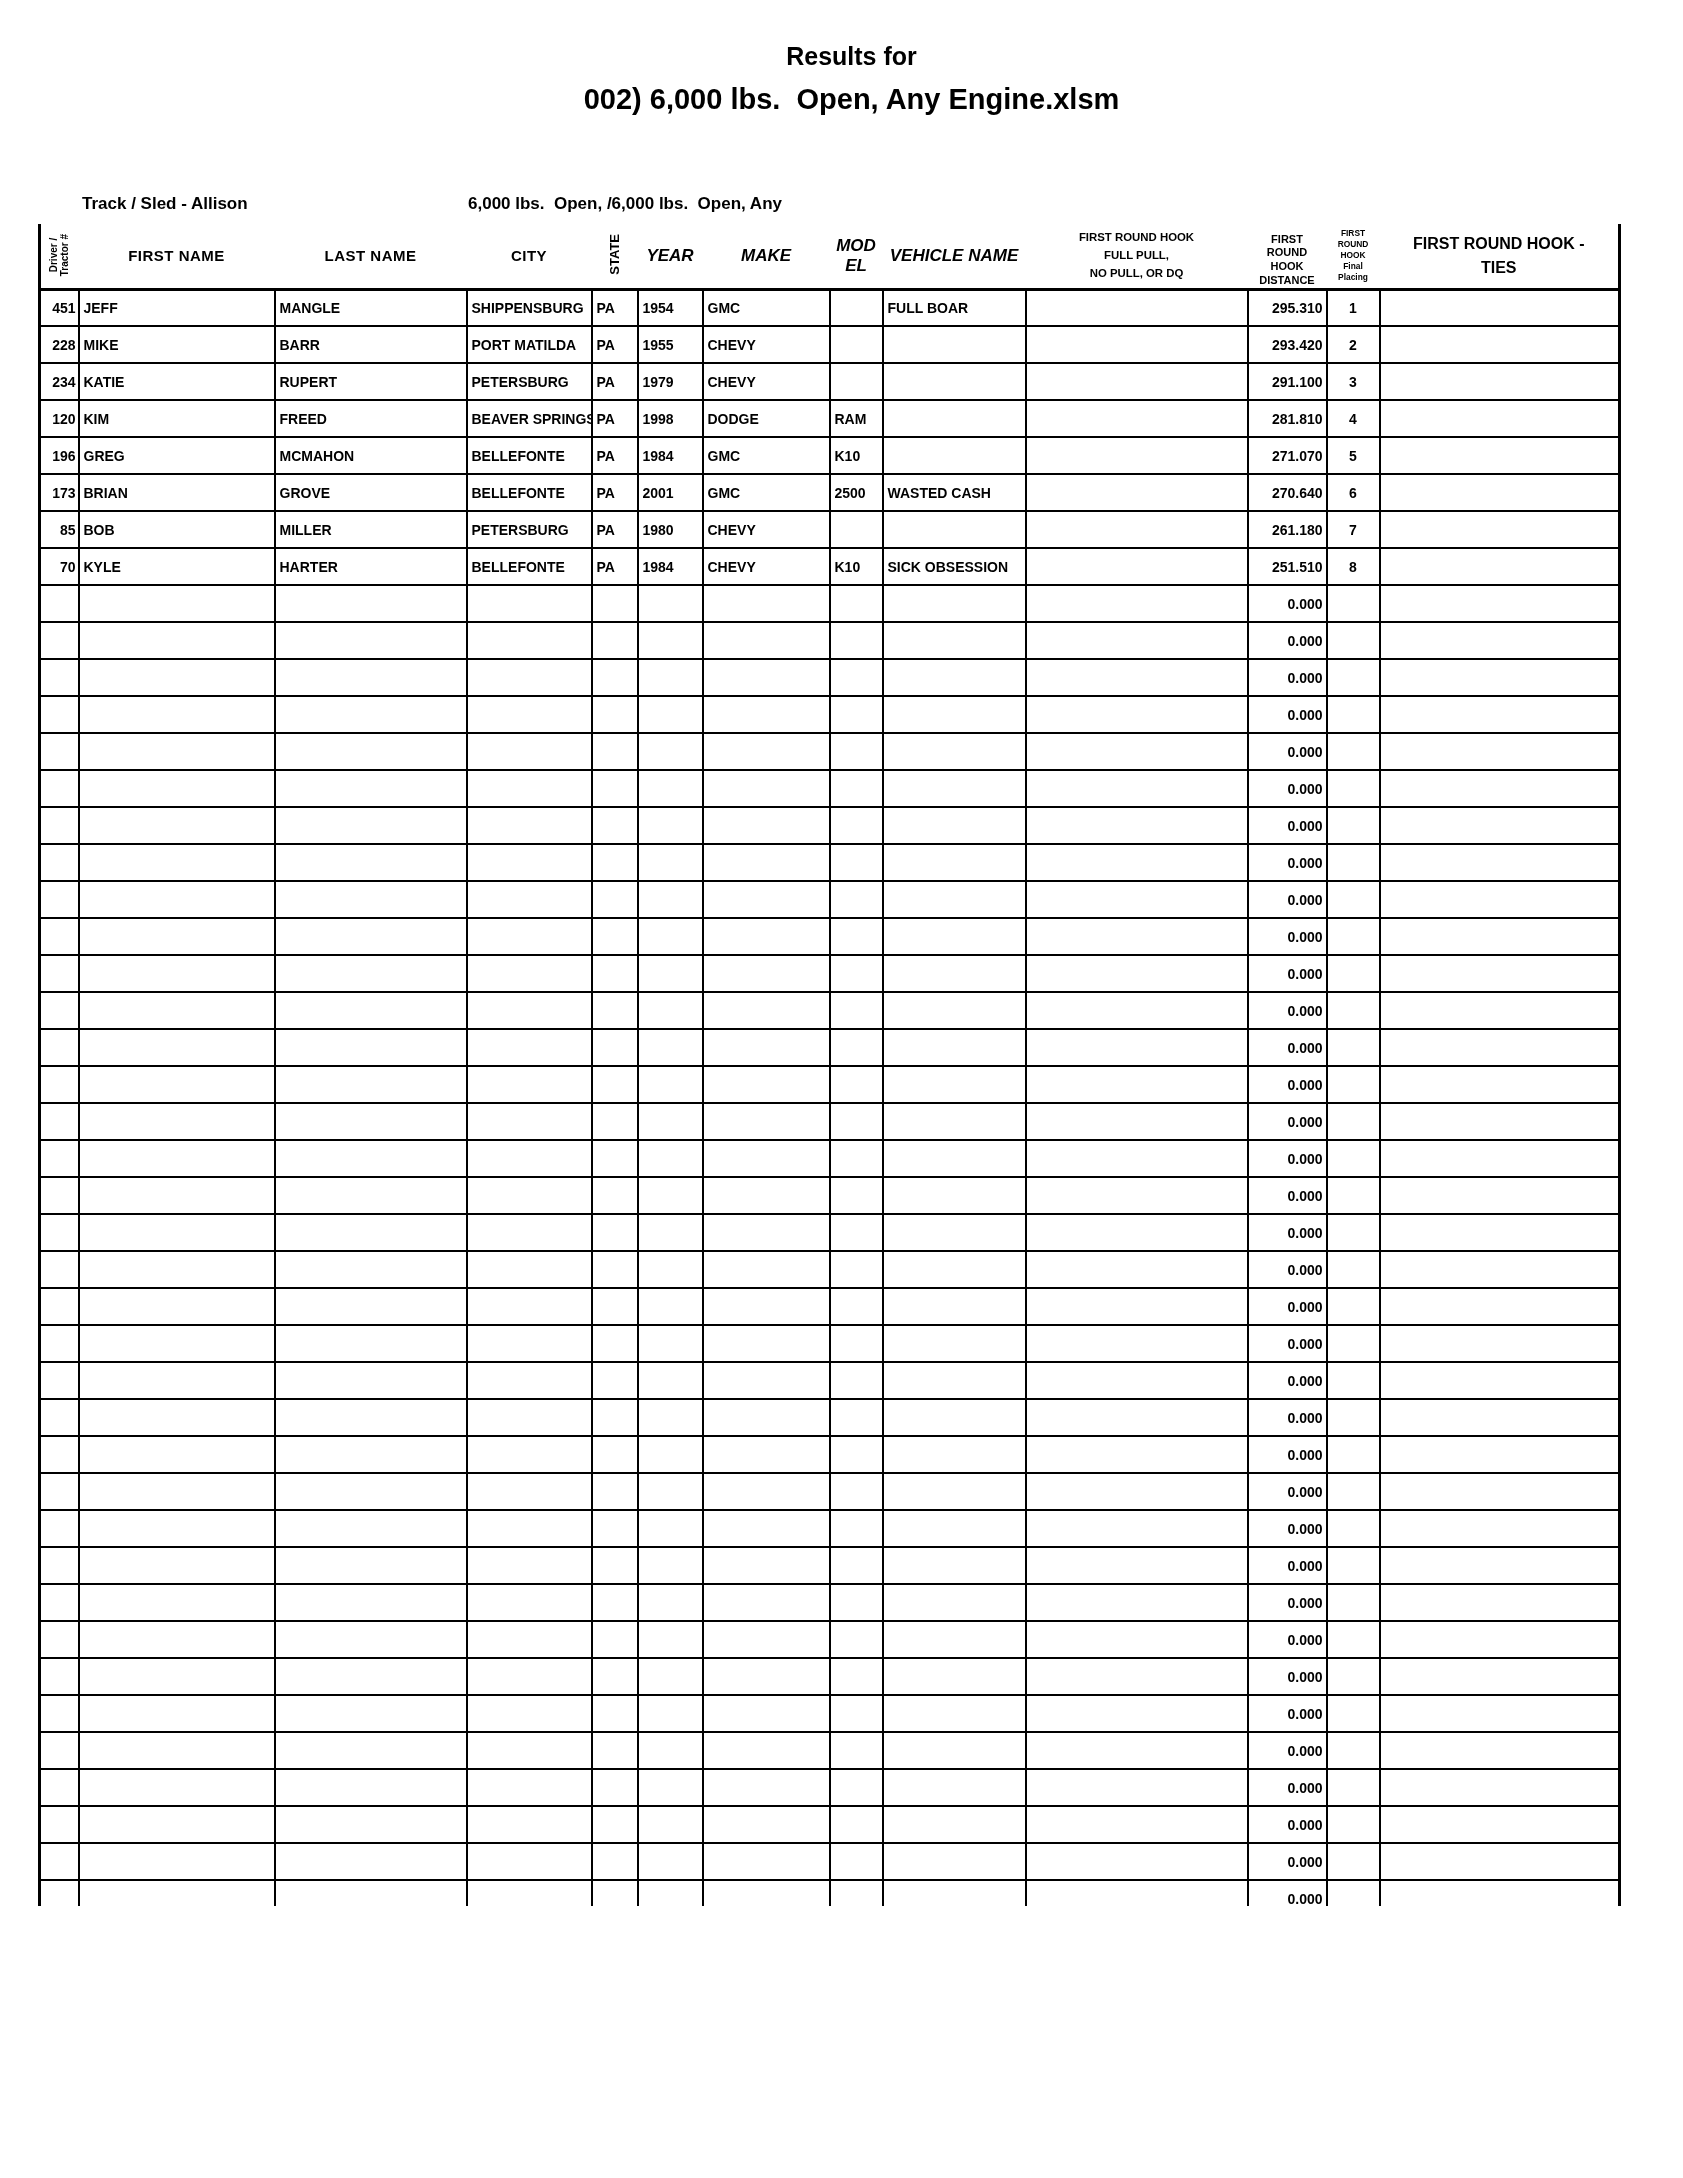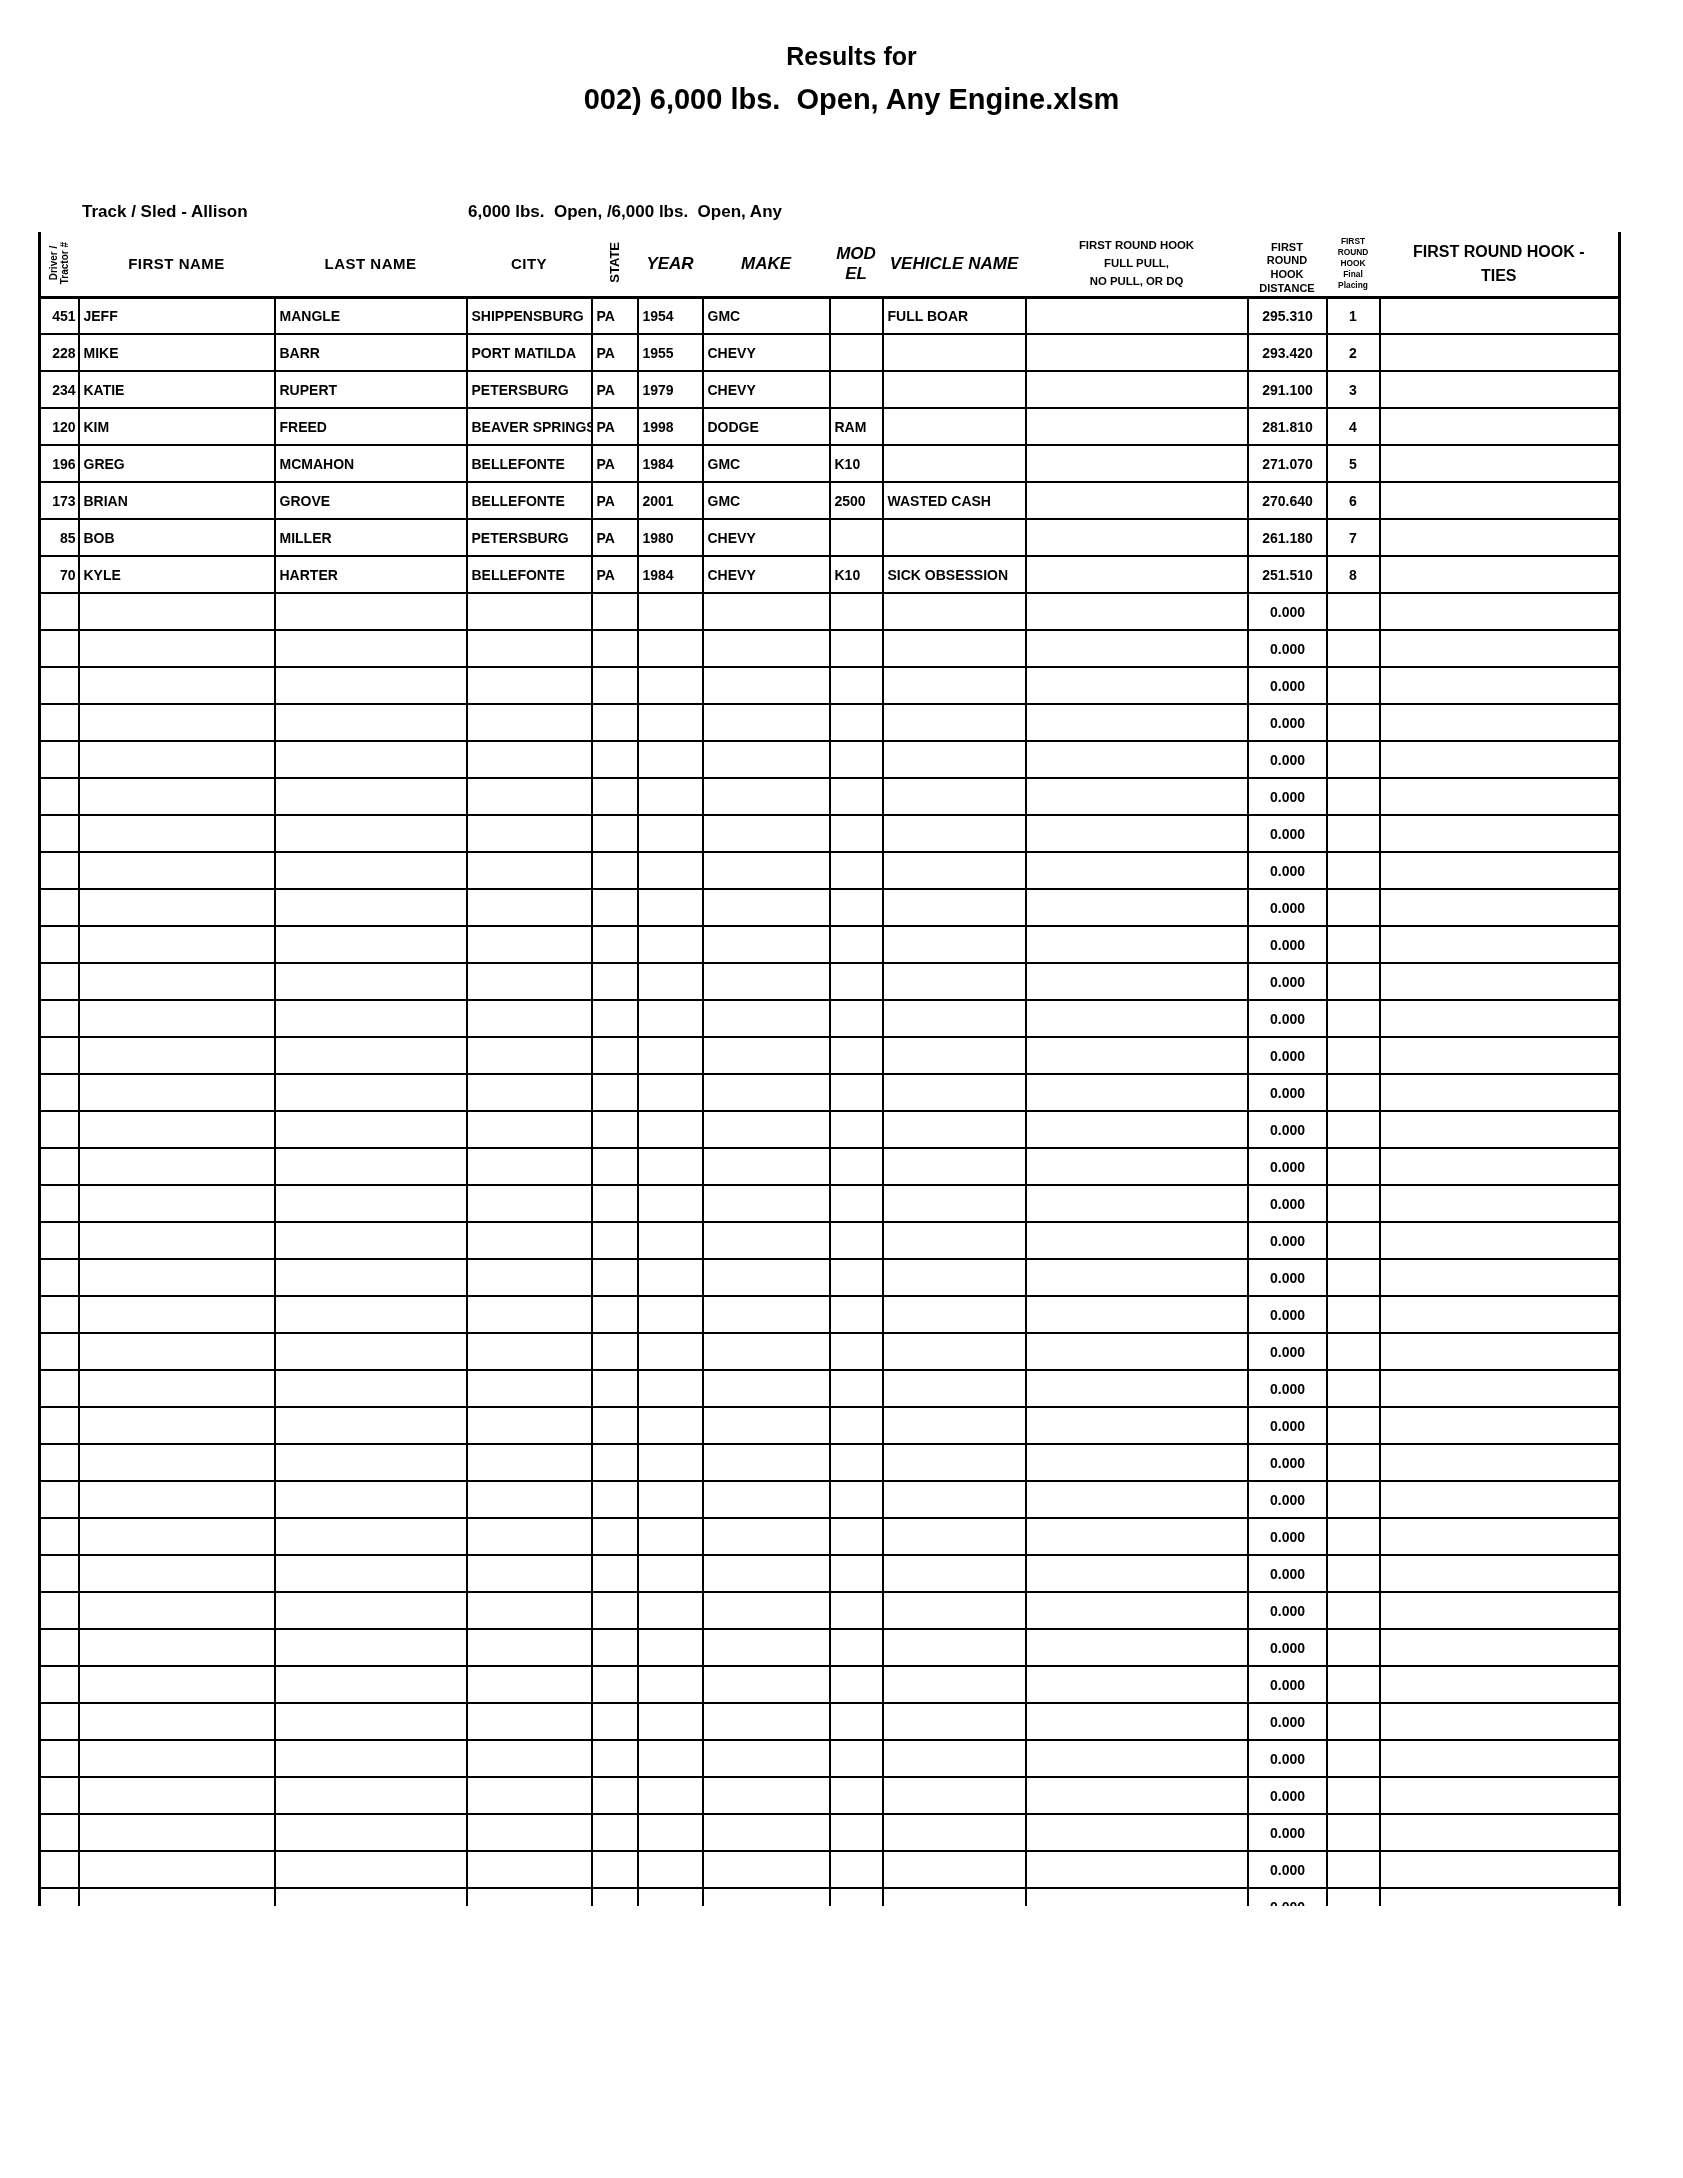--- a/index.html
+++ b/index.html
@@ -8,21 +8,21 @@
     width:1683px; height:2178px; background:#ffffff;
     font-family:"Liberation Sans", sans-serif; color:#000;
   }
   .page { position:relative; width:1683px; height:1906px; background:#fff; overflow:hidden; }
 
   .title-block { position:absolute; top:42px; left:0; width:1703px; text-align:center; }
   .title-line1 { font-size:25px; font-weight:bold; white-space:pre; }
   .title-line2 { font-size:29px; font-weight:bold; white-space:pre; margin-top:12px; }
 
   .sheet { position:absolute; left:38px; top:192px; width:1579px; }
-  .meta-row { position:relative; height:32px; font-weight:bold; font-size:17px;margin-top:8px; }
+  .meta-row { position:relative; height:32px; font-weight:bold; font-size:17px; }
   .meta-track { position:absolute; left:44px; top:2px; white-space:pre; }
   .meta-class { position:absolute; left:430px; top:2px; white-space:pre; }
 
   table.results { border-collapse:collapse; table-layout:fixed; width:1579px; border:3px solid #000; border-top:none; }
   thead th {
     border:none; border-bottom:3px solid #000;
     font-weight:bold; text-align:center; vertical-align:middle;
     padding:0 2px; overflow:hidden;
   }
   thead tr { height:65px; }
@@ -37,21 +37,21 @@
   th.h-placing { font-size:8.4px; line-height:1.3; }
   th.h-ties { font-size:16px; line-height:1.5; }
 
   tbody tr { height:37px; }
   tbody td {
     border:2px solid #000; padding:0 4px;
     font-weight:bold; font-size:14px;
     overflow:hidden; white-space:nowrap; vertical-align:middle;
   }
   td.col-num { text-align:right; padding:0 2px; }
-  td.col-distance { text-align:center; padding-right:3px; }
+  td.col-distance { text-align:right; padding-right:3px; }
   td.col-placing { text-align:center; }
 
   .footer-left  { position:absolute; left:71px;  top:2097px; font-size:7px; color:#222; white-space:nowrap; }
   .footer-right { position:absolute; right:56px; top:2097px; font-size:7px; color:#222; white-space:nowrap; }
 </style>
 </head>
 <body>
 
 <div class="page">
 

